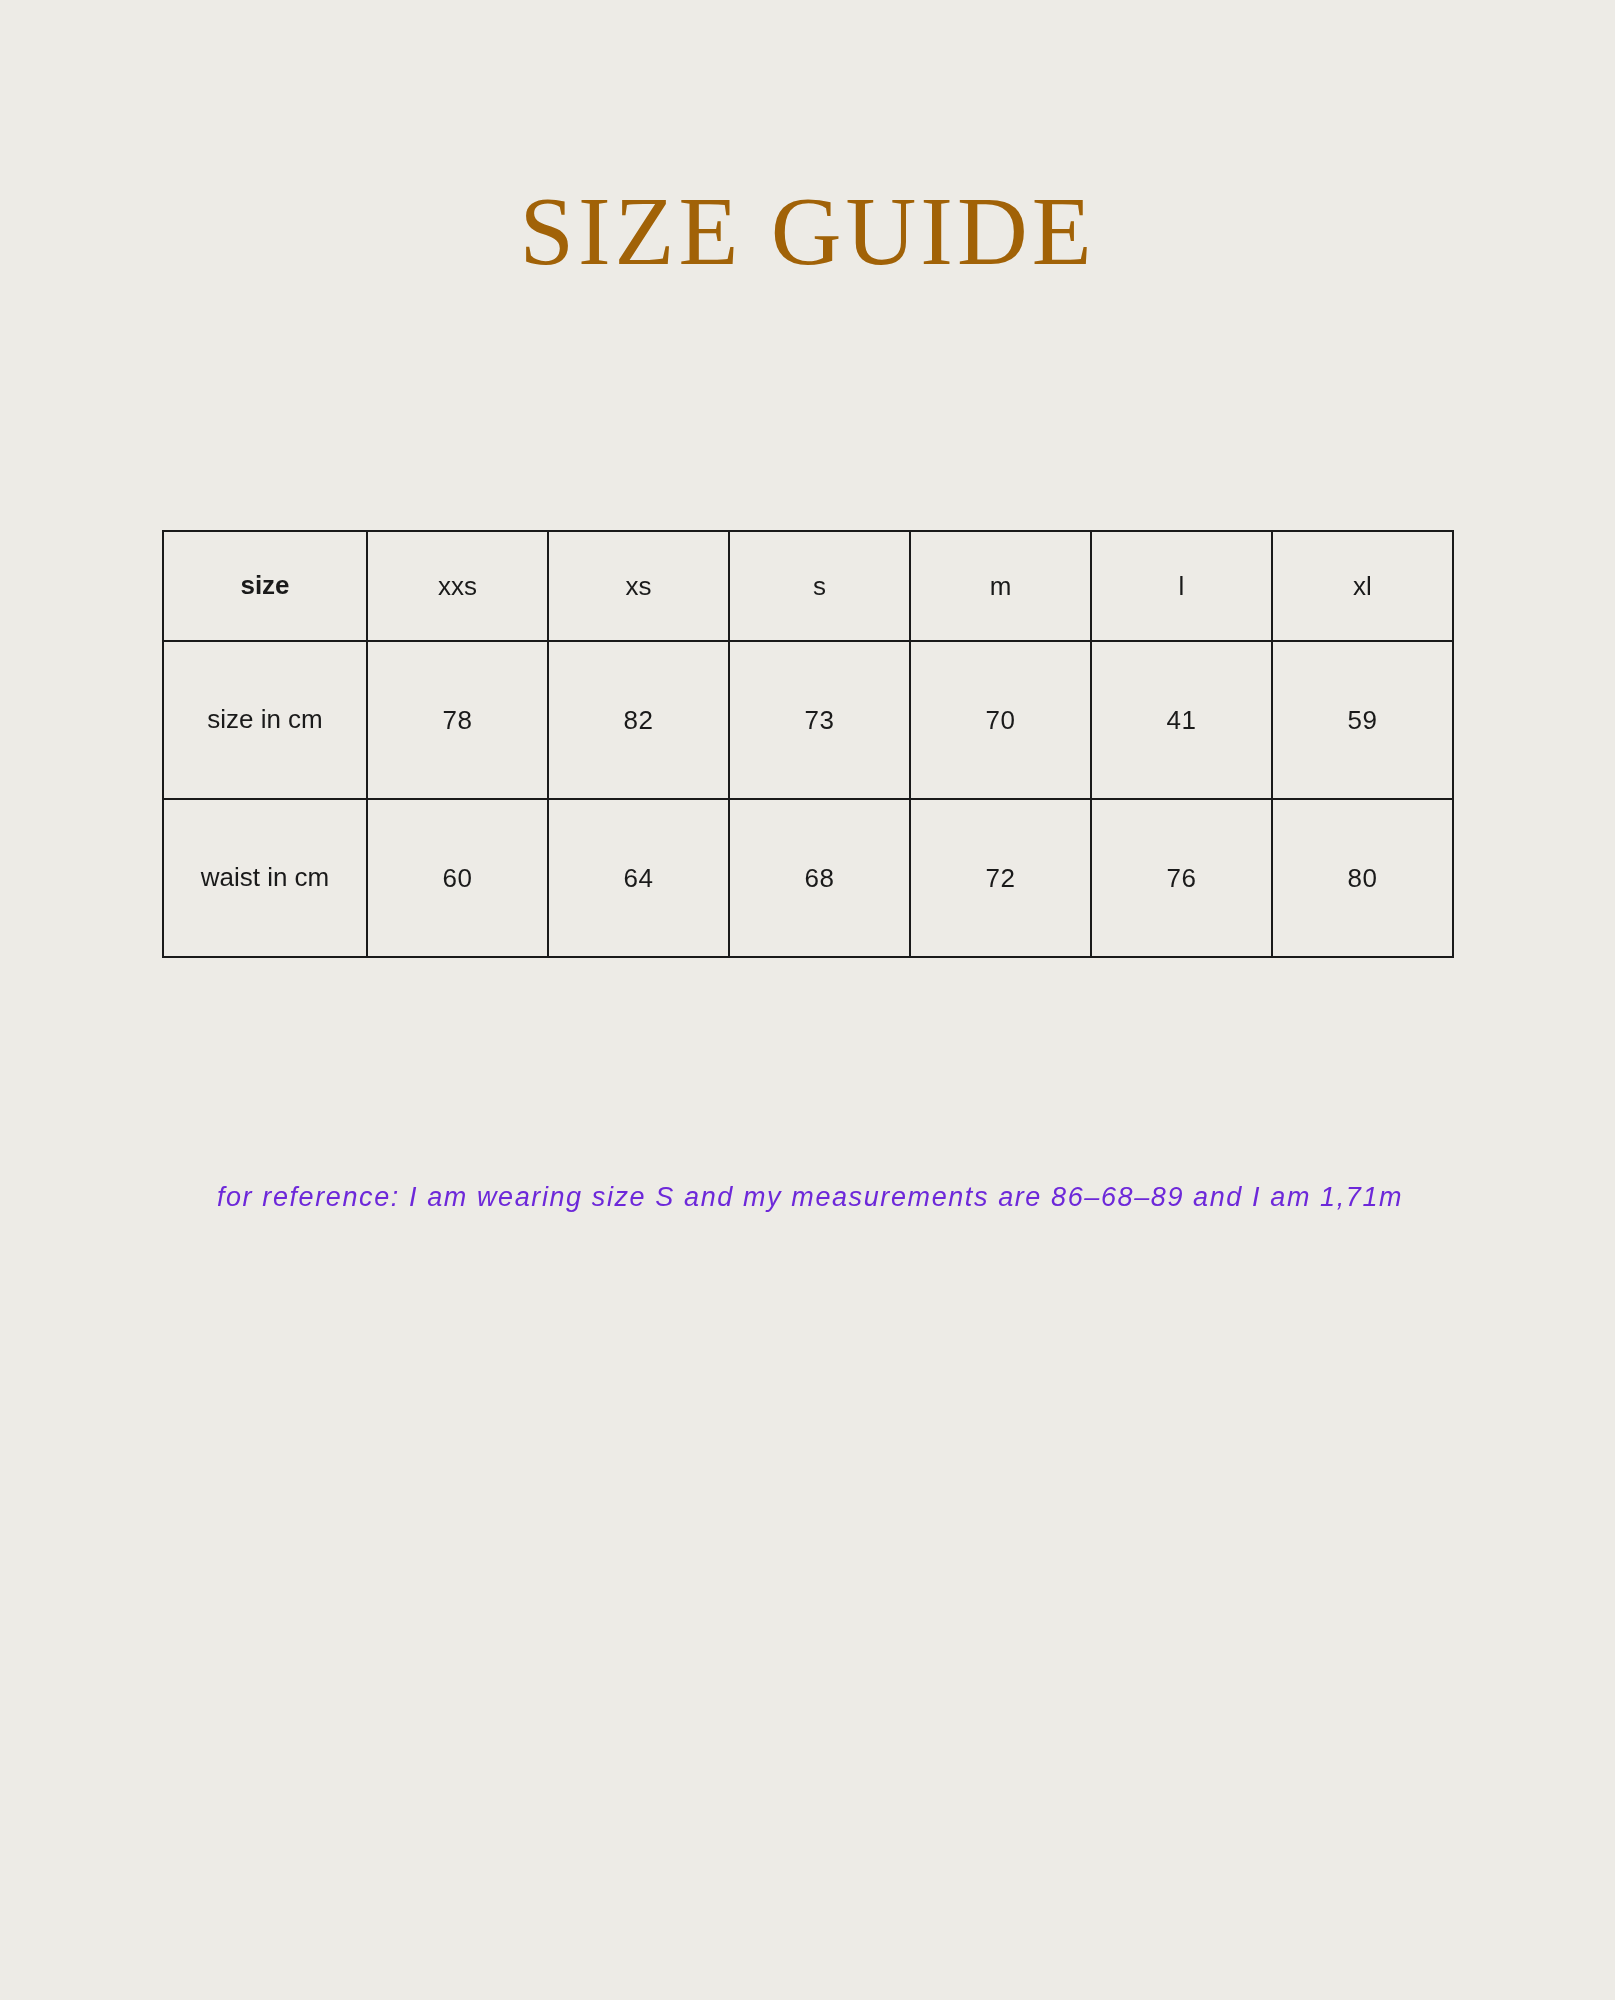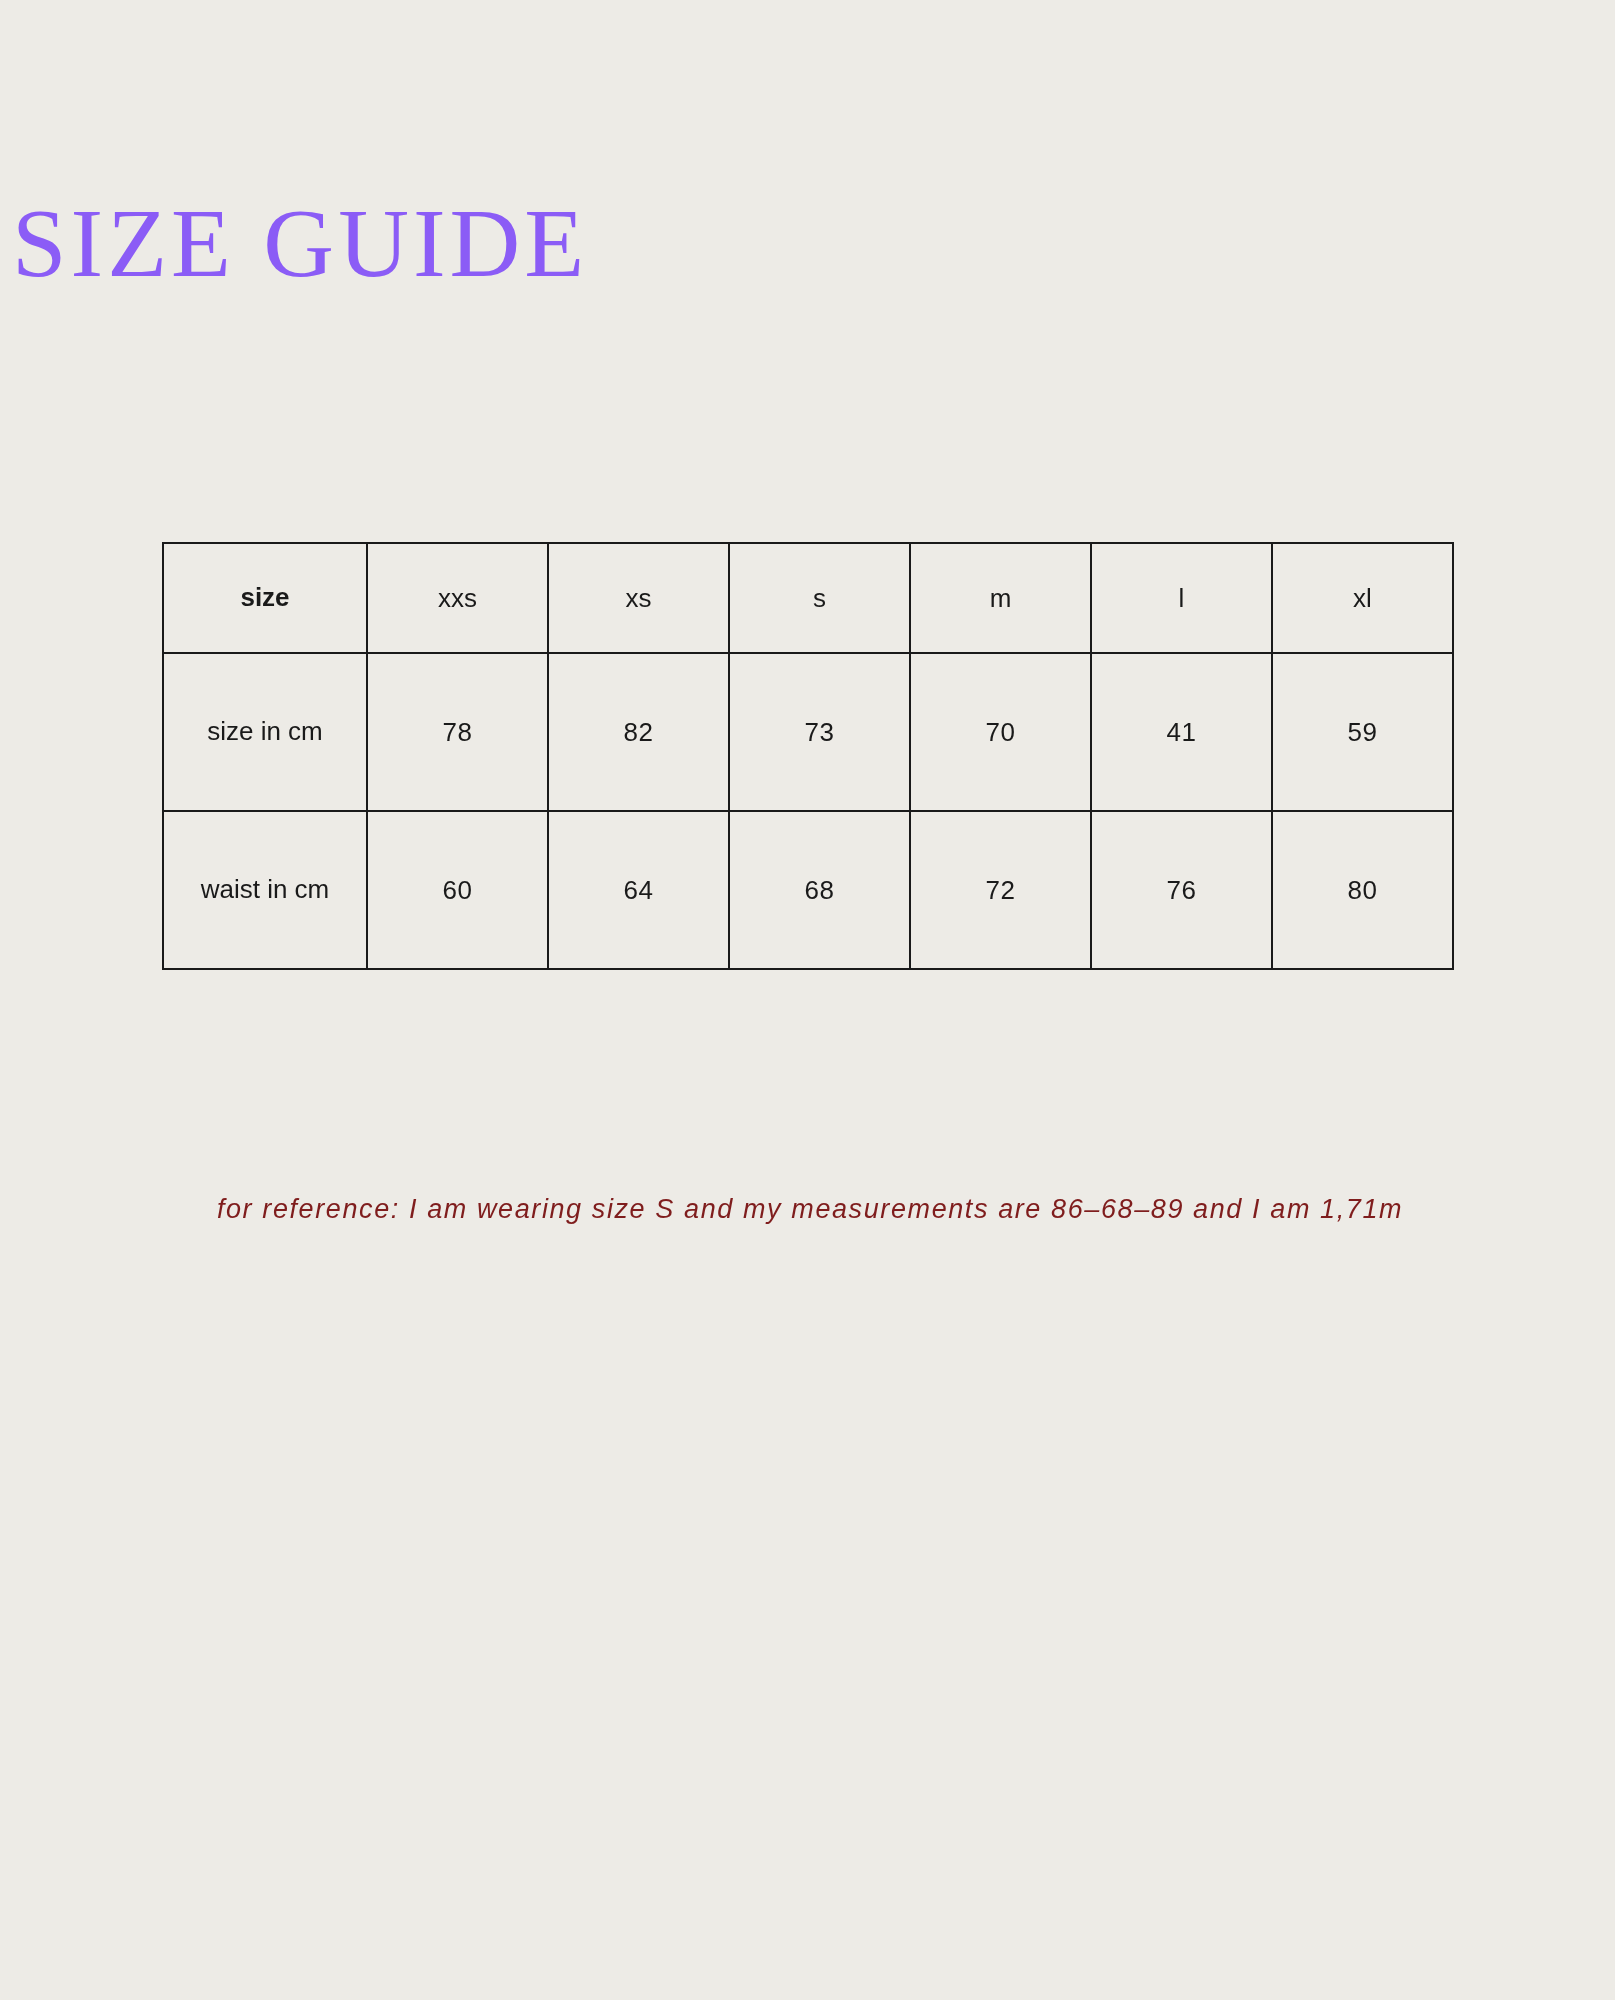--- a/index.html
+++ b/index.html
@@ -15,26 +15,27 @@
     position: relative;
     overflow: hidden;
   }
   .page {
     width: 1615px;
     height: 2000px;
     background: #edebe6;
     position: relative;
   }
   .title {
+    text-align: center;
     font-family: "Liberation Serif", serif;
     font-weight: 400;
     font-size: 98px;
     letter-spacing: 4px;
-    color: #8b5cf6;
-    margin: 12px;
+    color: #a16207;
+    margin: 0;
     padding-top: 182px;
     line-height: 1;
   }
   .table-wrap {
     position: absolute;
     left: 162px;
     top: 530px;
     width: 1292px;
   }
   table.size-table {
@@ -72,21 +73,21 @@
   .note {
     position: absolute;
     left: 170px;
     top: 1175px;
     width: 1280px;
     text-align: center;
     font-style: italic;
     font-size: 27px;
     letter-spacing: 1.6px;
     line-height: 1.65;
-    color: #7f1d1d;
+    color: #6d28d9;
   }
 </style>
 </head>
 <body>
 
 <div class="page">
 
   <h1 class="title">SIZE GUIDE</h1>
 
   <div class="table-wrap">

